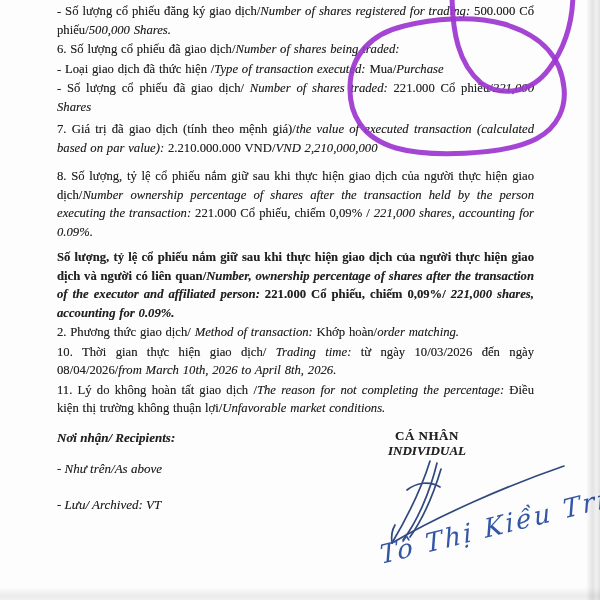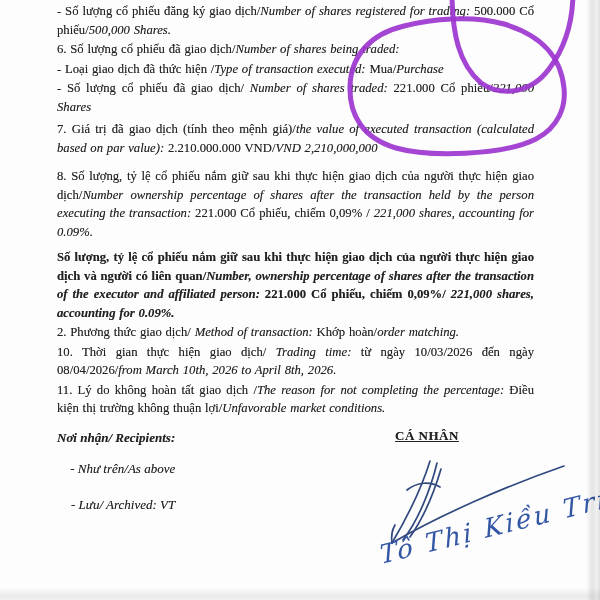--- a/index.html
+++ b/index.html
@@ -25,24 +25,24 @@
     text-shadow:0 0 0.6px rgba(40,40,40,0.45);
   }
   .doc p{margin:0 0 1px 0;}
   .doc p:nth-of-type(6){margin-top:10px;}
   .doc p:nth-of-type(7){margin-top:7px;font-weight:bold;}
   .doc p:nth-of-type(5){margin-top:4px;}
   .en{font-style:italic;}
   .footer{position:absolute;left:57px;top:430px;width:477px;font-size:13px;color:#222;
     text-shadow:0 0 0.6px rgba(40,40,40,0.45);}
   .recipients{position:absolute;left:0;top:0;}
-  .recipients-heading{font-weight:bold;font-style:italic;margin:0 0 9px 0;}
-  .recipients-item{font-style:italic;margin:0 0 9px 0;line-height:27px;text-align:right;}
+  .recipients-heading{font-weight:bold;font-style:italic;margin:0 16px 9px 0;}
+  .recipients-item{font-style:italic;margin:0 0 9px 0;line-height:27px;}
   .signer{position:absolute;left:290px;top:-2px;width:160px;text-align:center;line-height:15px;}
-  .signer-vi{font-weight:bold;letter-spacing:0.5px;text-decoration:underline;}
+  .signer-vi{font-weight:bold;letter-spacing:0.5px;}
   .signer-en{font-weight:bold;font-style:italic;}
   .overlay{position:absolute;inset:0;pointer-events:none;}
   .handwriting{
     font-style:italic;letter-spacing:2.5px;
     font-family:"DejaVu Serif", serif;
   }
 </style>
 </head>
 <body>
 
@@ -64,20 +64,21 @@
   <div class="footer">
     <div class="recipients">
       <p class="recipients-heading">Nơi nhận/ Recipients:</p>
       <div id="recipients-list">
           <p class="recipients-item">- Như trên/As above</p>
           <p class="recipients-item">- Lưu/ Archived: VT</p>
         </div>
     </div>
     <div class="signer">
       <div class="signer-vi">CÁ NHÂN</div>
+      <div class="signer-en">INDIVIDUAL</div>
     </div>
   </div>
 
   <svg class="overlay" width="600" height="600" viewBox="0 0 600 600">
 
     <path d="M 404,26 C 370,34 351,56 350,86 C 349,114 362,138 396,148
              C 428,157 502,156 536,139 C 559,127 566,106 564,88
              C 561,58 544,36 504,24 C 471,15 432,19 404,26 Z" fill="none" stroke-width="5" stroke-linecap="round" opacity="0.92" stroke="#9d35cf"></path>
 
     <path d="M 452,-8 C 452,34 459,64 481,83 C 503,98 532,92 549,69

